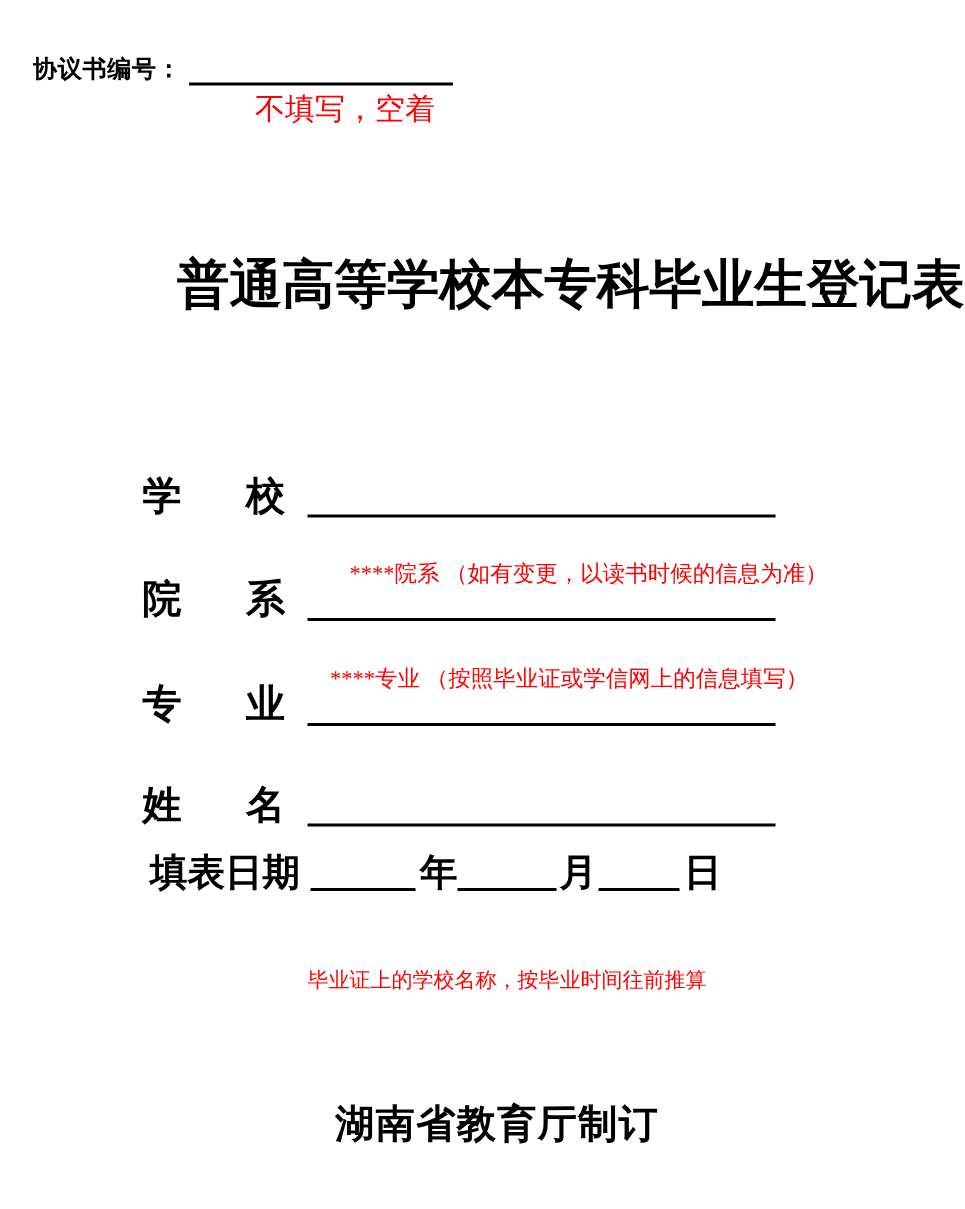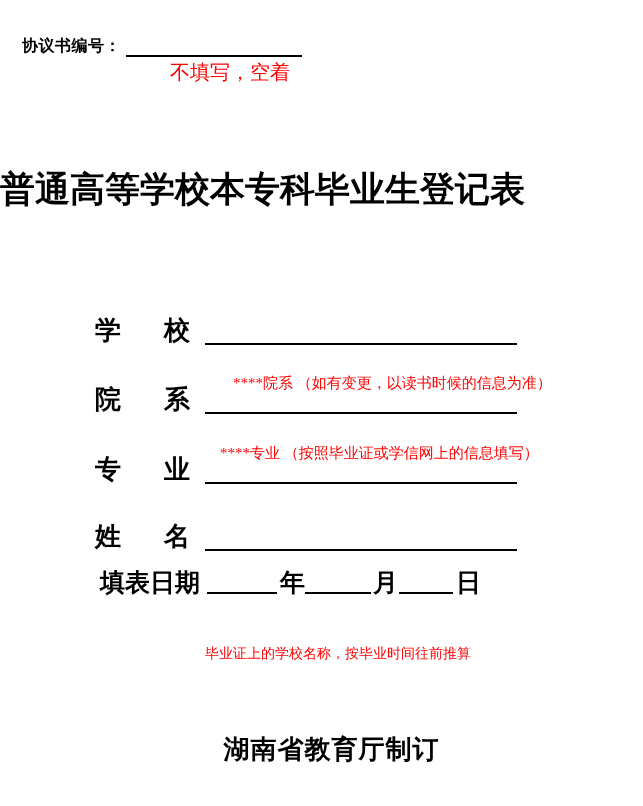--- a/index.html
+++ b/index.html
@@ -37,21 +37,21 @@
     left: 126px; top: 42px;
     width: 176px; height: 15px;
     border-bottom: 2px solid #000;
   }
 
   
   .form-title {
     position: absolute;
     left: 0; top: 170px;
     width: 100%;
-    text-align: left;
+    text-align: right;
     font-size: 35px;
     font-weight: bold;
     line-height: 1.15;
     white-space: nowrap;
   }
 
   
   .frow {
     position: absolute;
     left: 0; width: 100%; height: 44px;

